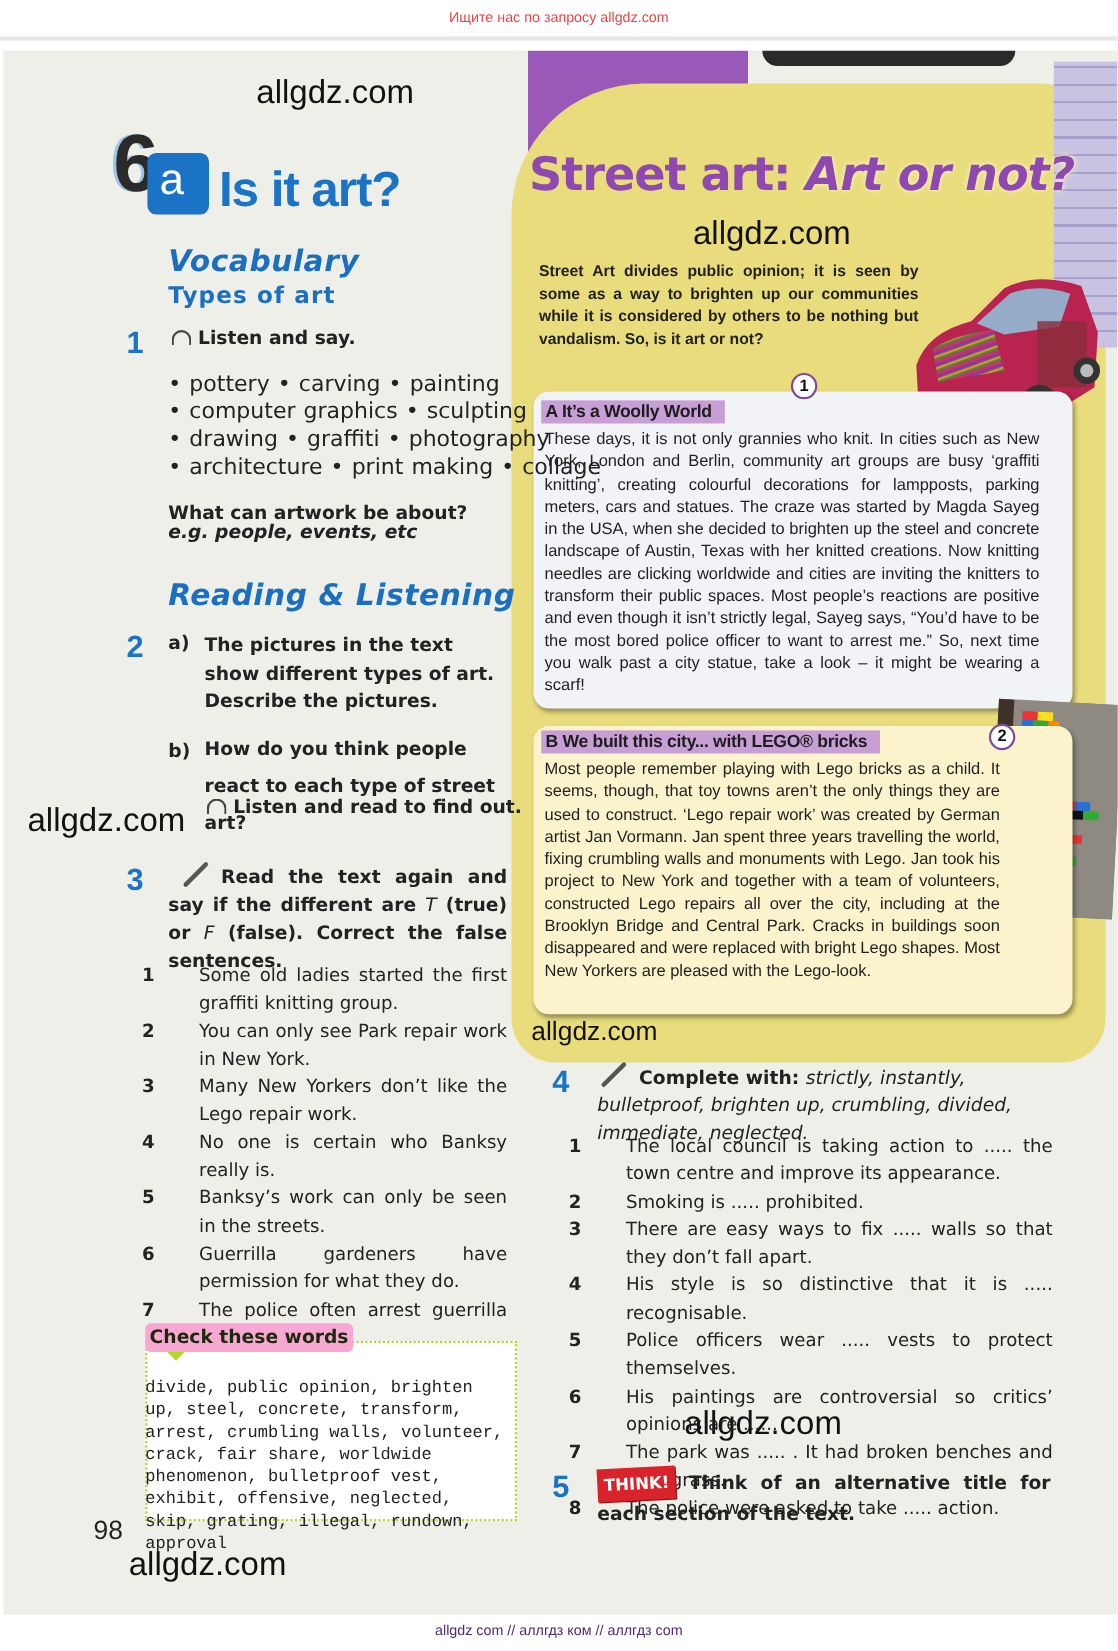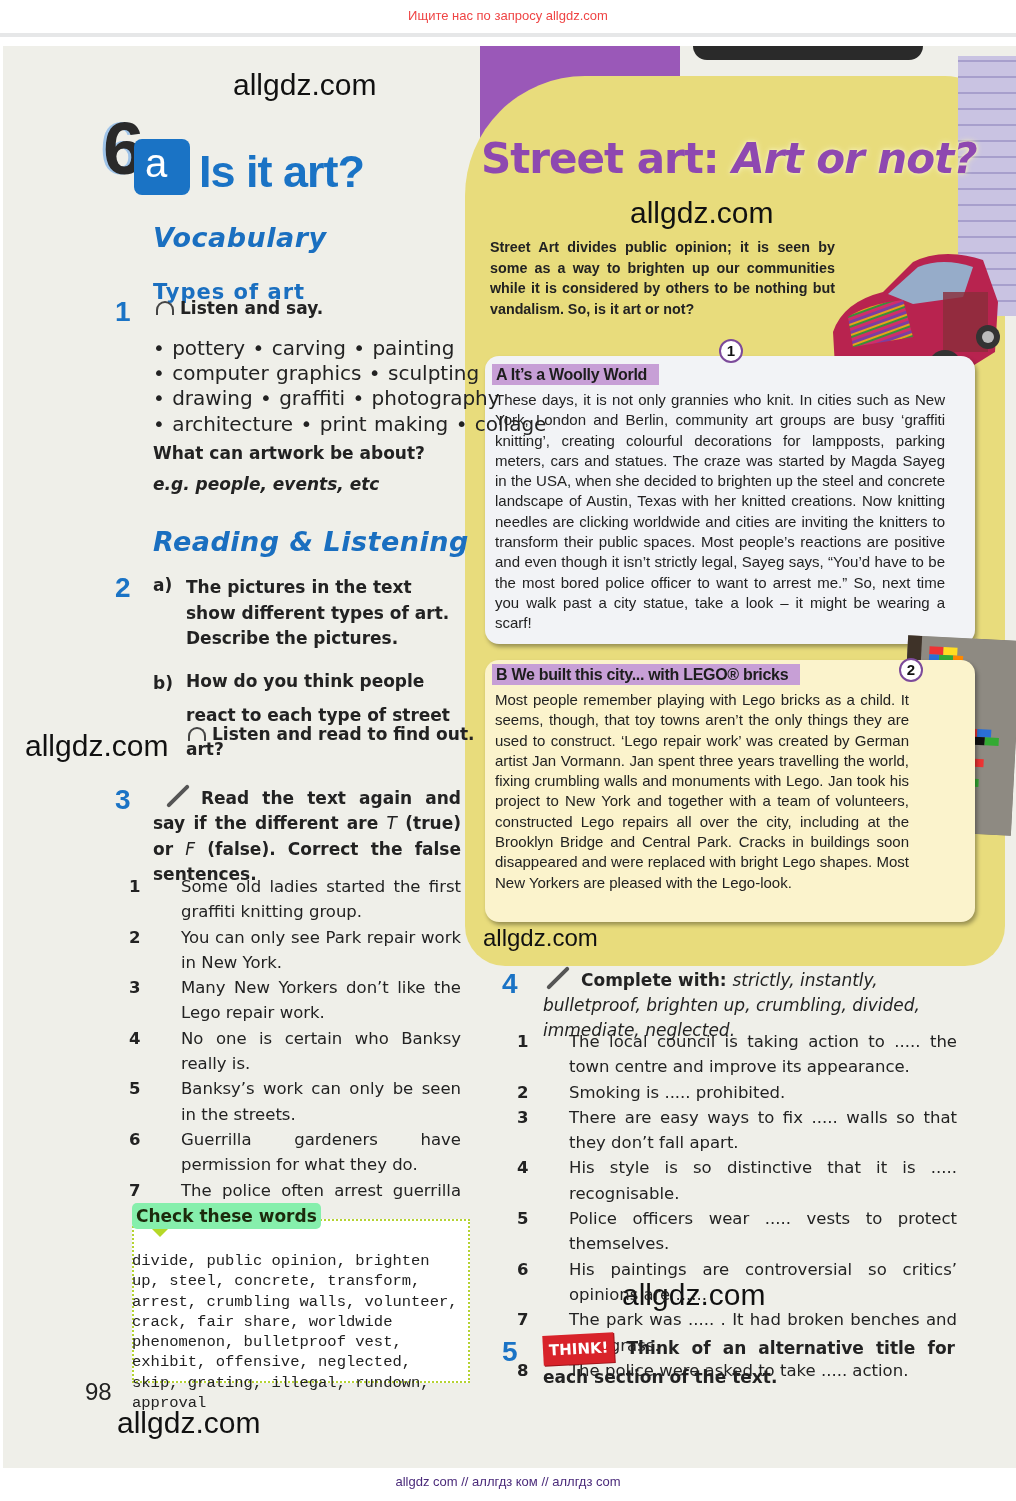--- a/index.html
+++ b/index.html
@@ -29,34 +29,34 @@
   .circle-num { position:absolute; width:20px; height:20px; border:2px solid #7c4a9a; border-radius:50%; background:#fff; font-size:15px; font-weight:bold; line-height:20px; text-align:center; color:#111; font-family:"Liberation Sans", sans-serif; }
 
   .lego-photo { position:absolute; left:900px; top:592px; width:113px; height:195px; transform:rotate(3deg); background:linear-gradient(90deg,#4a3a30 0 12px,#9a968e 12px 60%,#7a7670 60%); }
 
   
   .big6 { position:absolute; left:100px; top:60px; font-size:74px; font-weight:bold; color:#2a2a2a; font-family:"Liberation Sans", sans-serif; letter-spacing:-2px; text-shadow:-3px 0 0 #9ec3e8; }
   .a-box { position:absolute; left:131px; top:93px; width:56px; height:56px; background:#1a73c5; border-radius:8px; }
   .a-letter { position:absolute; left:142px; top:95px; font-size:40px; color:#fff; font-family:"Liberation Sans", sans-serif; }
   .lesson-title { position:absolute; left:196px; top:100px; font-size:45px; font-weight:bold; color:#1a73c5; font-family:"Liberation Sans", sans-serif; letter-spacing:-1px; }
   .sec-h1 { position:absolute; font-weight:bold; font-style:italic; font-size:27px; color:#1a6fc0; font-family:"DejaVu Sans", sans-serif; letter-spacing:0.5px; }
-  .sec-h2 { position:absolute; font-weight:bold; font-size:21px; color:#1a6fc0; font-family:"DejaVu Sans", sans-serif; letter-spacing:1px;margin-top:24px; }
+  .sec-h2 { position:absolute; font-weight:bold; font-size:21px; color:#1a6fc0; font-family:"DejaVu Sans", sans-serif; letter-spacing:1px; }
   .ex-num { position:absolute; font-size:28px; font-weight:bold; color:#1a73c5; font-family:"Liberation Sans", sans-serif; }
   .txt { position:absolute; font-size:17px; color:#222; font-family:"DejaVu Sans", sans-serif; }
   .bold { font-weight:bold; }
   .vocab-line { position:absolute; left:150px; font-size:20px; color:#222; word-spacing:1px; }
   .icon-hp { display:inline-block; width:14px; height:12px; border:2px solid #444; border-bottom:none; border-radius:10px 10px 0 0; margin-right:6px; position:relative; top:1px; }
   .pen-icon { display:inline-block; width:30px; height:4px; background:#555; transform:rotate(-45deg); border-radius:2px; position:relative; top:-6px; margin-right:8px; }
   .list { position:absolute; font-size:16.5px; color:#222; font-family:"DejaVu Sans", sans-serif; }
   .list .row { display:flex; line-height:25.3px; }
   .list .n { width:24px; flex:none; font-weight:bold; }
   .list .t { flex:1; text-align:justify;margin-left:28px; }
 
   .check-box { position:absolute; left:129px; top:1173px; width:334px; height:160px; border:2px dotted #b5d332; background:#fff; }
-  .check-tag { position:absolute; left:129px; top:1157px; padding:3px 4px; background:#86efac; border-radius:5px; font-weight:bold; font-size:17px; color:#1c2a0c; }
+  .check-tag { position:absolute; left:129px; top:1157px; padding:3px 4px; background:#f9a8d4; border-radius:5px; font-weight:bold; font-size:17px; color:#1c2a0c; }
   .check-tag:after { content:""; position:absolute; left:20px; bottom:-8px; border-left:8px solid transparent; border-right:8px solid transparent; border-top:8px solid #b5d827; }
   .check-text { position:absolute; left:129px; top:1205px; width:330px; font-size:15.5px; line-height:20.3px; color:#222; font-family:Liberation Mono, monospace; }
   .page-num { position:absolute; left:82px; top:1332px; font-size:24px; color:#222; font-family:"Liberation Sans", sans-serif; }
   .think-badge { display:inline-block; background:#d8232a; color:#fff; font-weight:bold; font-size:15px; padding:2px 6px; transform:rotate(-3deg); margin-right:12px; box-shadow:1px 1px 0 #9a1218; }
 </style>
 </head>
 <body>
 
 <div class="top-banner">Ищите нас по запросу allgdz.com</div>
 <div class="top-rule"></div>
@@ -153,21 +153,21 @@
   <div class="sec-h1" style="left:150px; top:176px;">Vocabulary</div>
   <div class="sec-h2" style="left:150px; top:210px;">Types of art</div>
   <div class="ex-num" style="left:112px; top:250px;">1</div>
   <div class="txt" style="left:153px; top:252px;">
     <span class="icon-hp"></span><span class="bold">Listen and say.</span>
   </div>
   <div class="vocab-line" style="top:290px;">• pottery  • carving • painting</div>
   <div class="vocab-line" style="top:315px;">• computer graphics  • sculpting</div>
   <div class="vocab-line" style="top:340px;">• drawing  • graffiti  • photography</div>
   <div class="vocab-line" style="top:366px;">• architecture  • print making  • collage</div>
-  <div class="txt bold" style="left:150px; top:397px;text-align:center;">What can artwork be about?</div>
+  <div class="txt bold" style="left:150px; top:411px;text-align:center;">What can artwork be about?</div>
   <div class="txt bold" style="left:150px; top:428px; font-style:italic;">e.g. people, events, etc</div>
 
   <div class="sec-h1" style="left:150px; top:480px;">Reading &amp; Listening</div>
   <div class="ex-num" style="left:112px; top:526px;">2</div>
   <div class="txt bold" style="left:150px; top:529px;">a)</div>
   <div class="txt bold" style="left:183px; top:529px; width:270px; line-height:25.5px;">The pictures in the text show different types of art. Describe the pictures.</div>
   <div class="txt bold" style="left:150px; top:627px;">b)</div>
   <div class="txt bold" style="left:183px; top:618px; width:280px; line-height:34px;">How do you think people react to each type of street art?</div>
   <div class="txt bold" style="left:185px; top:678px;">
     <span class="icon-hp"></span><span>Listen and read to find out.</span>

